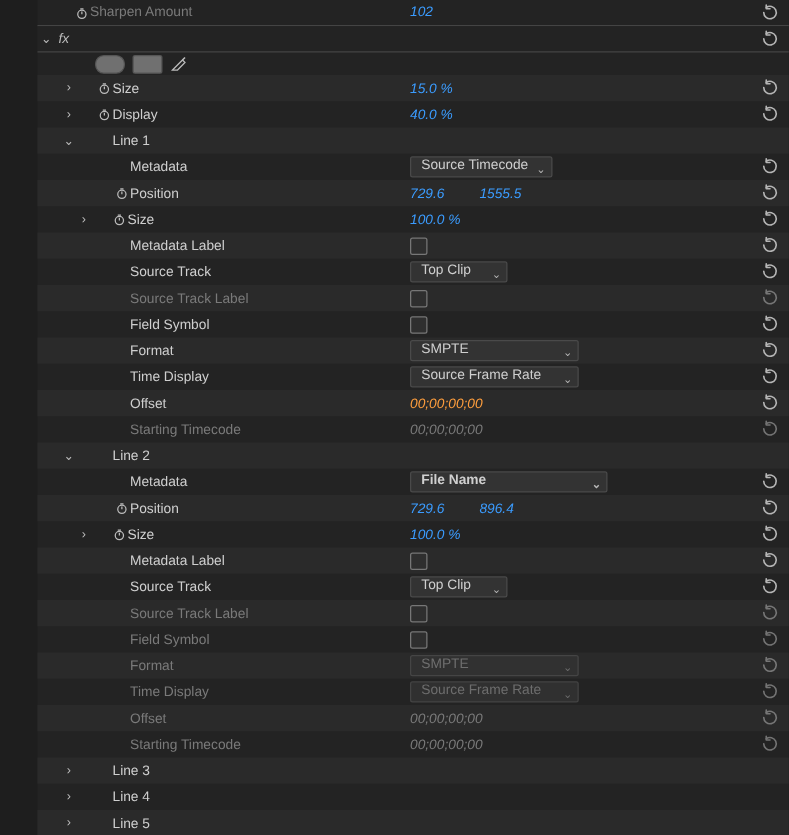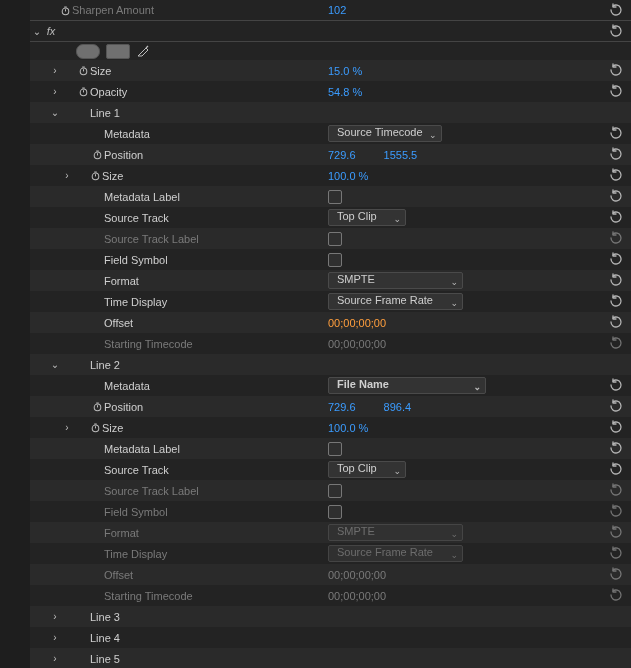--- a/index.html
+++ b/index.html
@@ -65,20 +65,21 @@
     text-decoration:underline;
     text-decoration-color:rgba(59,156,255,0.0);
   }
   .value.dim{color:var(--text-dim);cursor:default;}
   .col-values{
     position:absolute;
     left:298px;
     display:flex;
     gap:28px;
     align-items:center;
+    font-style:italic;
   }
   .reset{
     position:absolute;
     right:10px;
     top:3px;
     color:var(--reset);
     cursor:pointer;
     display:inline-flex;
     width:16px;height:14px;
   }
@@ -212,23 +213,23 @@
   </div>
 
   <div class="row">
     <span class="chev indent-1">›</span>
     <span class="sp"></span>
     <span class="stopwatch">
         <svg viewBox="0 0 12 12">
           <use href="#stopwatch-g"></use>
         </svg>
       </span>
-    <span class="label">Opacity</span>
-    <div class="col-values">
-        <span class="value">54.8 %</span>
+    <span class="label">Display</span>
+    <div class="col-values">
+        <span class="value">40.0 %</span>
       </div>
     <span class="reset">
         <svg viewBox="0 0 16 14">
           <use href="#reset-icon-g"></use>
         </svg>
       </span>
   </div>
 
   <div class="row alt">
     <span class="chev indent-1">⌄</span>

